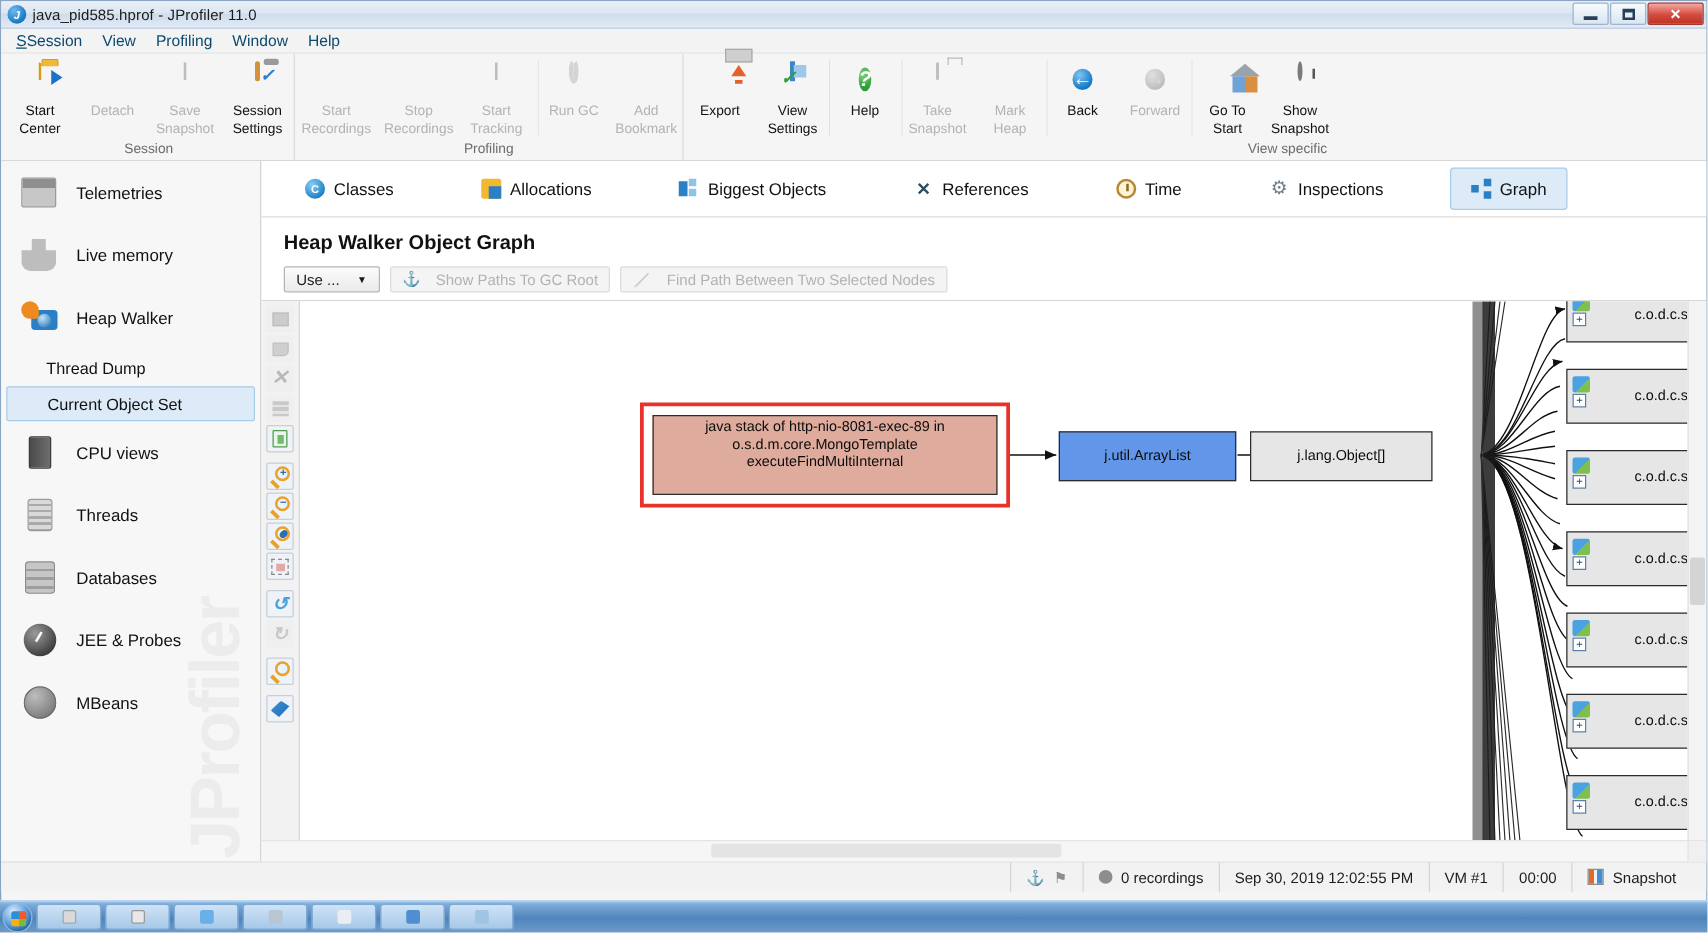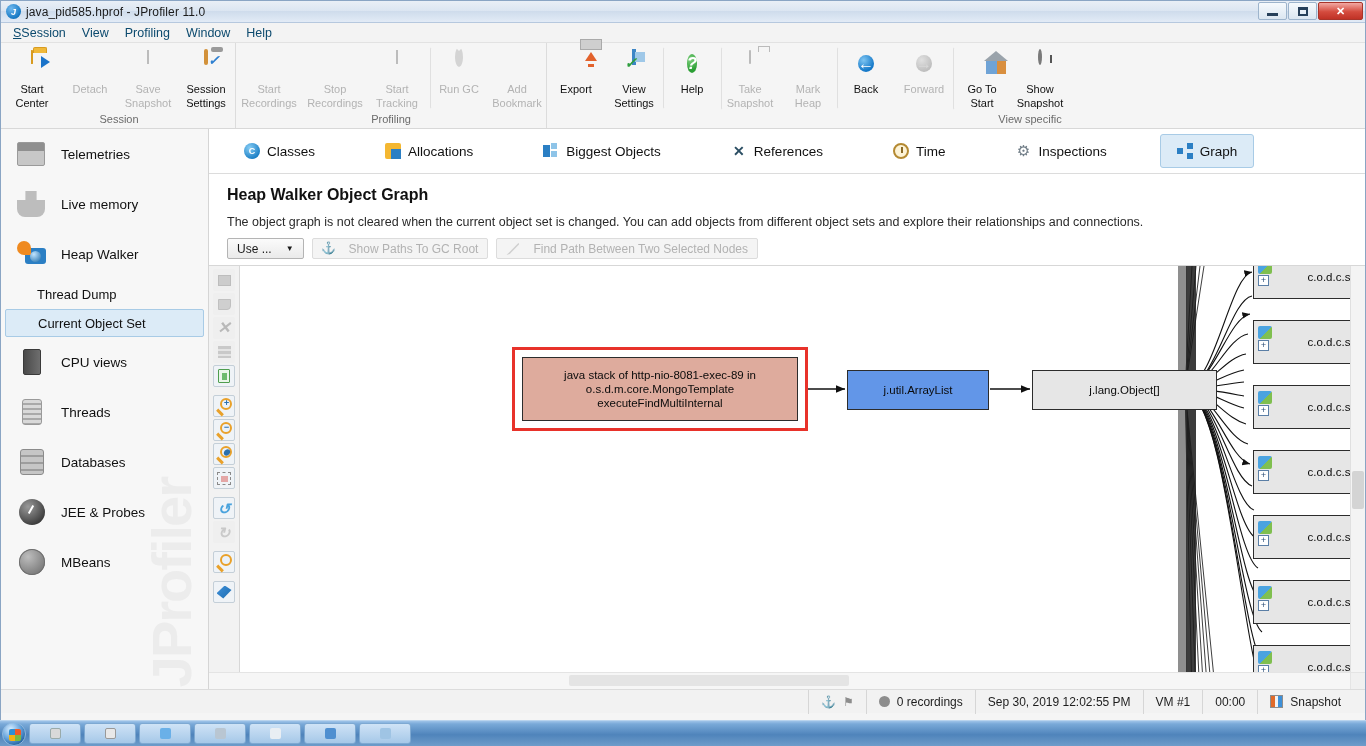--- a/index.html
+++ b/index.html
@@ -242,21 +242,21 @@
     position:absolute; background:#e6e6e6; border:1px solid #2c2c2c;
     display:flex; align-items:center; justify-content:center;
     font-size:11.5px; color:#0b0b0b; text-align:center; line-height:14px;
   }
   .gnode.selected-outer {
     border:3px solid #e8322a; background:#fff; padding:7px;
     display:block;
   }
   .gnode.selected-outer .inner {
     width:100%;height:100%; background:#deab9d; border:1px solid #2c2c2c;
-    display:flex;align-items:center;justify-content:center;
+    display:flex;align-items:flex-start;justify-content:center;
     font-size:11.5px;line-height:14px; padding:2px;
   }
   .gnode.blue { background:#6296e8; }
   .gnode.rightnode {
     background:#e6e6e6; justify-content:flex-end; padding-right:22px;
     font-size:11.5px;
   }
   .gnode.rightnode .nico {
     position:absolute; left:4px; top:5px; width:14px; height:13px;
     background:linear-gradient(135deg,#4aa3e0 0 55%,#7fbf4f 55% 100%);
@@ -539,21 +539,20 @@
           <span>Inspections</span>
         </div>
         <div class="tab active">
           <span class="tic tic-graph"></span>
           <span>Graph</span>
         </div>
       </div>
 
       <div id="page-head">
         <div id="page-title">Heap Walker Object Graph</div>
-        <div id="page-desc">The object graph is not cleared when the current object set is changed. You can add objects from different object sets and explore their relationships and connections.</div>
       </div>
 
       <div id="graph-toolbar">
         <div class="gbtn">
           <span>Use ...</span>
           <span class="caret">▼</span>
         </div>
         <div class="gbtn disabled">
           <span class="gic gic-anchor">⚓</span>
           <span>Show Paths To GC Root</span>
@@ -683,21 +682,21 @@
                   <span>o.s.d.m.core.MongoTemplate</span><br>
                   <span>executeFindMultiInternal</span>
                 </span>
               </div>
             </div>
 
             <div class="gnode blue" style="left:607px;top:104px;width:142px;height:40px">
               <span>j.util.ArrayList</span>
             </div>
 
-            <div class="gnode" style="left:792px;top:104px;width:185px;height:40px">
+            <div class="gnode" style="left:760px;top:104px;width:146px;height:40px">
               <span>j.lang.Object[]</span>
             </div>
 
             <div class="gnode rightnode" style="left:1013px;top:-11px;width:130px;height:44px">
               <i class="nico"></i>
               <i class="expander">+</i>
               <span>c.o.d.c.s.e</span>
             </div>
             <div class="gnode rightnode" style="left:1013px;top:54px;width:130px;height:44px">
               <i class="nico"></i>

